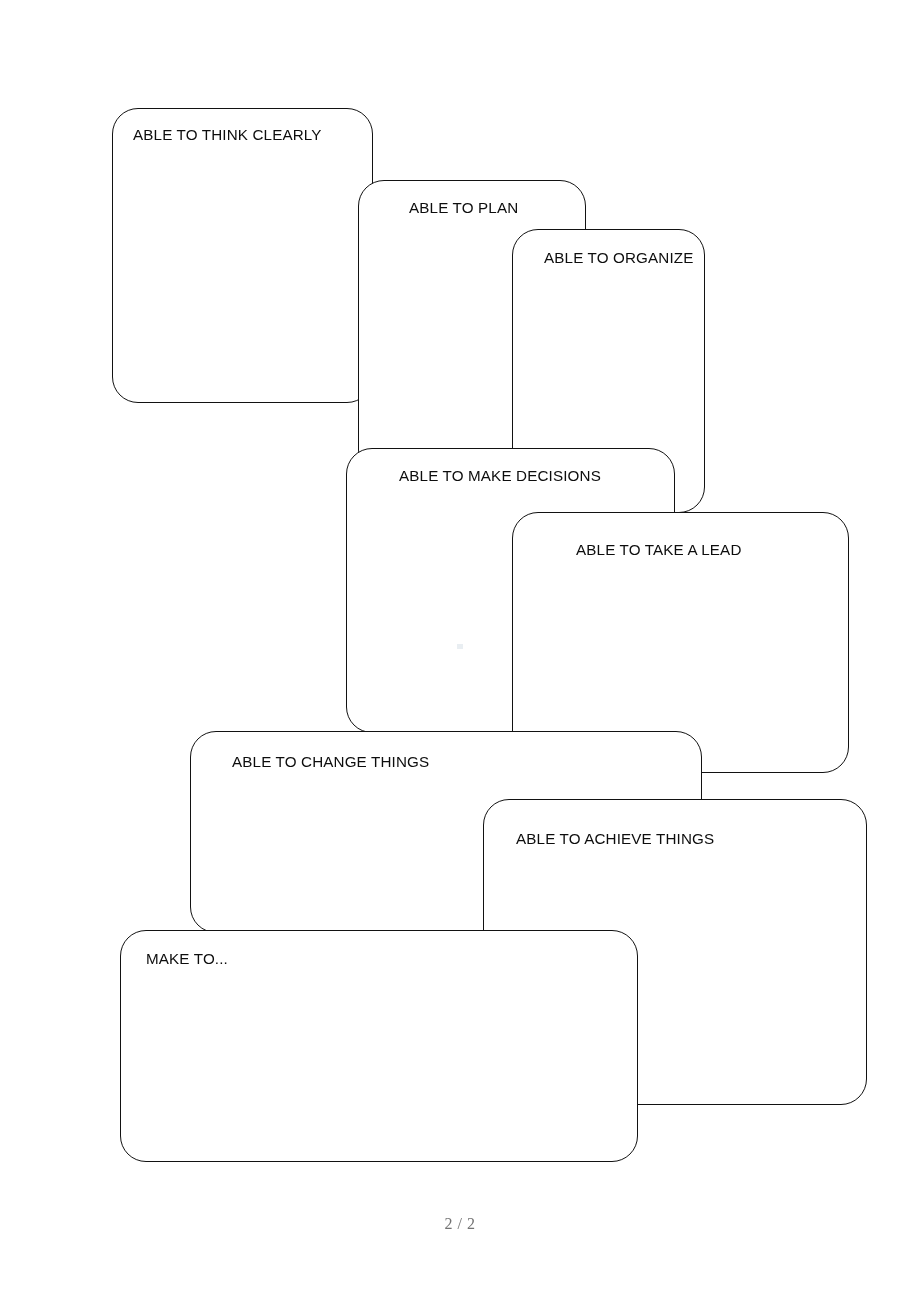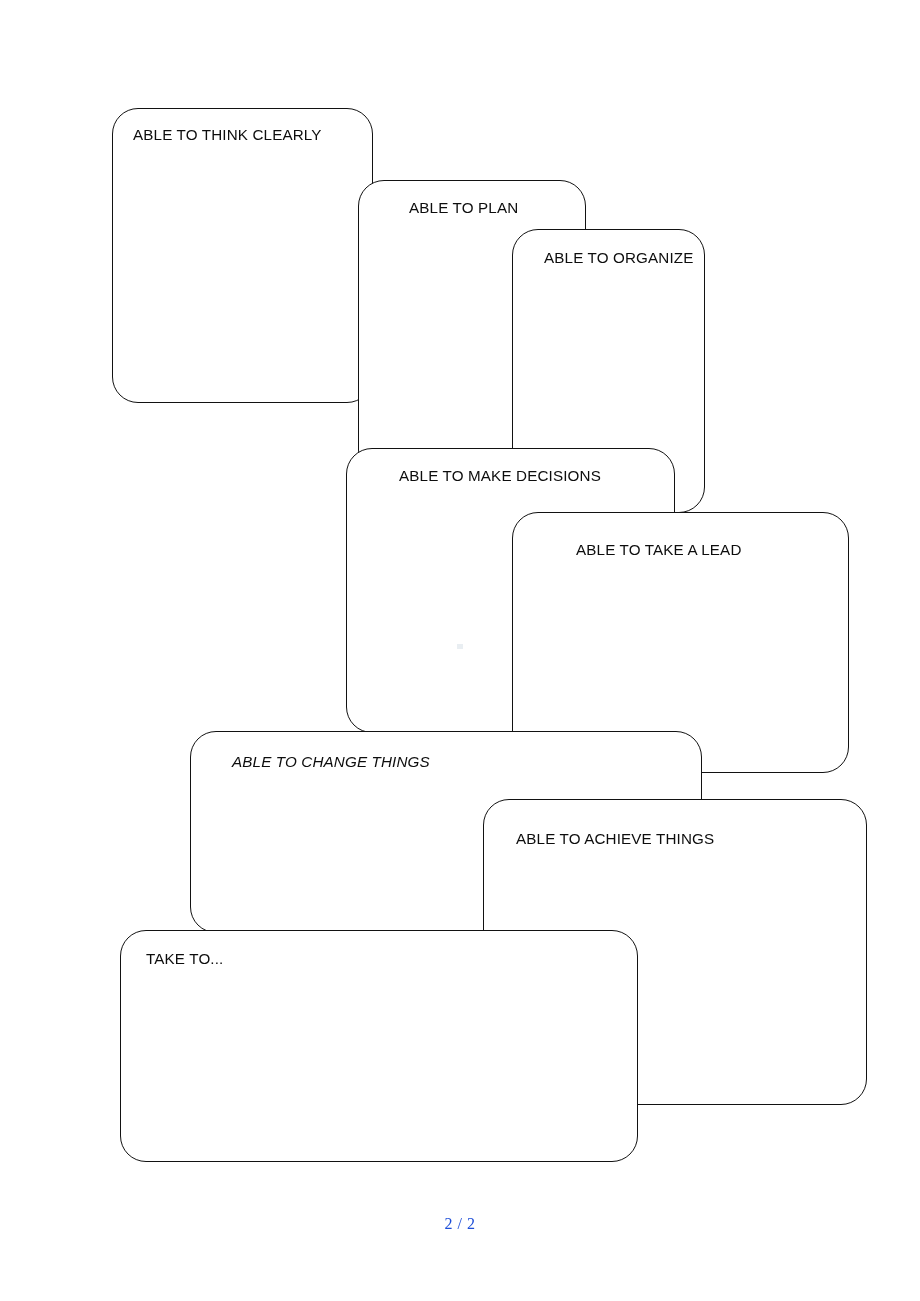--- a/index.html
+++ b/index.html
@@ -50,33 +50,33 @@
   .c7 { left:483px; top:799px;  width:384px;  height:306px; }
   .c8 { left:120px; top:930px;  width:518px;  height:232px; }
 
   
   .c0 .card-label { left:20px;  top:18px; }
   .c1 .card-label { left:50px;  top:19px; }
   .c2 .card-label { left:31px;  top:20px; }
   .c3 .card-label { left:32px;  top:18px; }
   .c4 .card-label { left:52px;  top:19px; }
   .c5 .card-label { left:63px;  top:29px; }
-  .c6 .card-label { left:41px;  top:22px;font-style:italic; }
+  .c6 .card-label { left:41px;  top:22px; }
   .c7 .card-label { left:32px;  top:31px; }
   .c8 .card-label { left:25px;  top:20px; }
 
   .page-footer {
     position: absolute;
     left: 0;
     top: 1215px;
     width: 920px;
     text-align: center;
     font-family: "Liberation Serif", serif;
     font-size: 16px;
-    color: #1d4ed8;
+    color: #737373;
     letter-spacing: 0.5px;
   }
   .speck {
     position: absolute;
     left: 457px;
     top: 644px;
     width: 6px;
     height: 5px;
     background: #e9eef2;
   }
@@ -109,20 +109,20 @@
 
   <div class="card c6">
     <span class="card-label">ABLE TO CHANGE THINGS</span>
   </div>
 
   <div class="card c7">
     <span class="card-label">ABLE TO ACHIEVE THINGS</span>
   </div>
 
   <div class="card c8">
-    <span class="card-label">TAKE TO...</span>
+    <span class="card-label">MAKE TO...</span>
   </div>
 
   <div class="speck"></div>
 
   <div class="page-footer">2 / 2</div>
 
 </div>
 
 </body></html>

